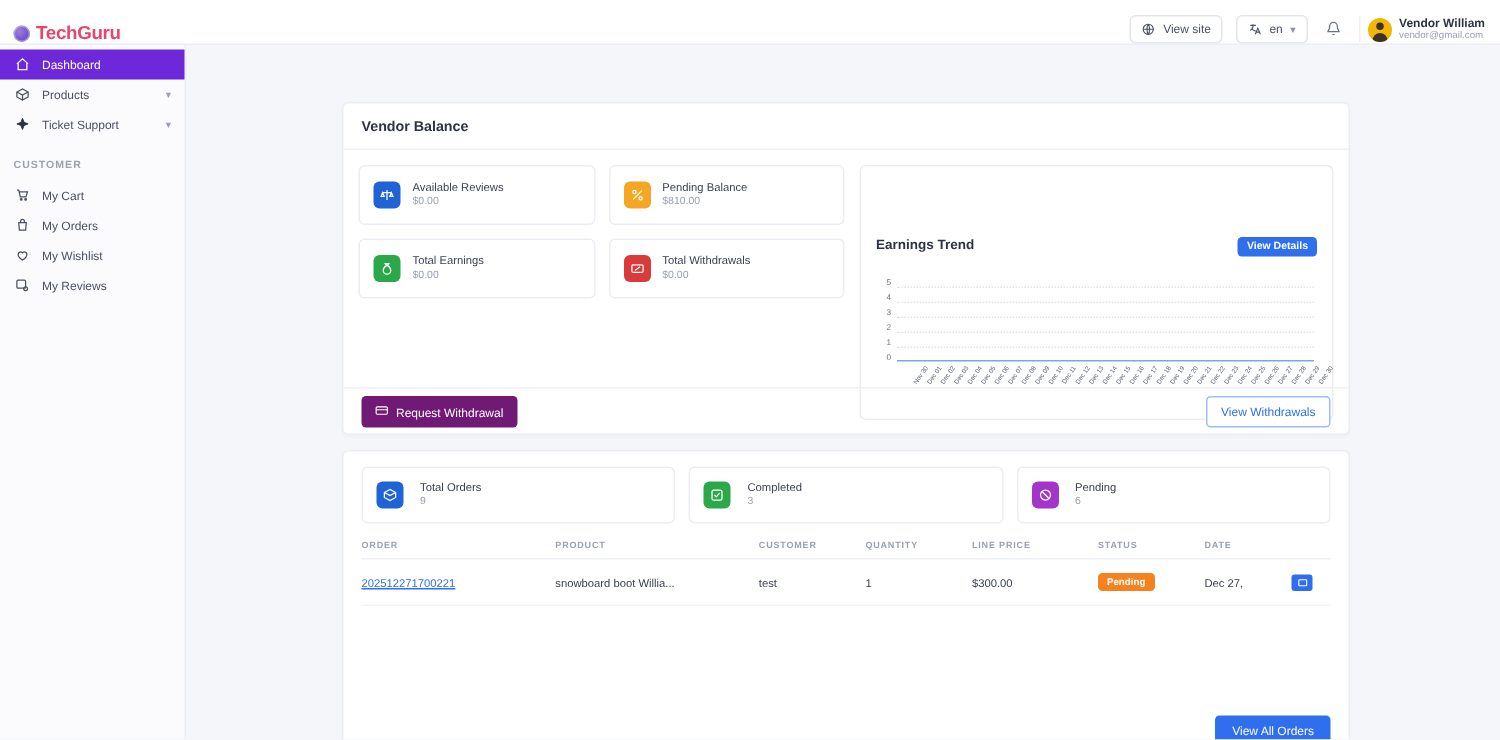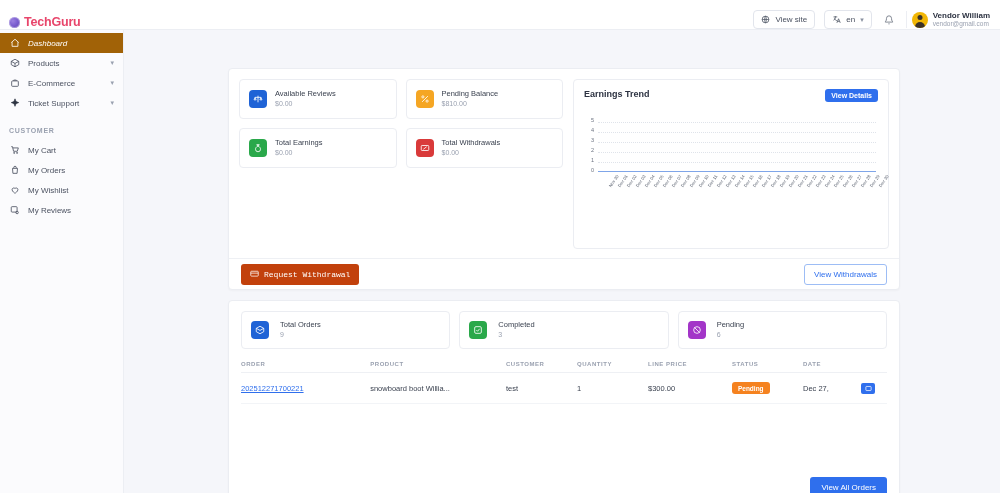--- a/index.html
+++ b/index.html
@@ -61,21 +61,21 @@
     position: absolute; top: 30px; left: 0; width: 124px; height: 463px;
     background: #fbfbfd; border-right: 1px solid #eceef3;
     padding-top: 3px;
   }
   .nav-item {
     display: flex; align-items: center; gap: 8px;
     height: 20px; padding: 0 9px; font-size: 8px; color: #4b5160;
     position: relative;
   }
   .nav-item .ico { width: 11px; height: 11px; display:flex; align-items:center; justify-content:center; flex:0 0 auto; }
-  .nav-item.active { background: #a16207; color: #fff; font-style: italic; }
+  .nav-item.active { background: #6d28d9; color: #fff; }
   .nav-item.active .ico svg { stroke: #fff; }
   .nav-item .nav-chev { margin-left: auto; font-size: 7px; color: #9aa1b0; }
   .nav-label { flex: 1 1 auto; }
   .section-head {
     font-size: 7px; letter-spacing: .7px; color: #9aa1b0;
     padding: 14px 9px 6px 9px; font-weight: 600;
   }
 
   
   .main {
@@ -105,21 +105,21 @@
   }
   .stat-ico svg { display: block; }
   .stat-txt { line-height: 1.35; min-width: 0; }
   .stat-label { font-size: 7.5px; color: #3b4250; font-weight: 500; white-space: nowrap; }
   .stat-value { font-size: 7px; color: #9aa1b0; }
 
   .vb-right {
     flex: 1 1 auto; border: 1px solid #ebedf2; border-radius: 4px; background: #fff;
     position: relative; padding: 9px 10px;
   }
-  .et-head { display: flex; align-items: flex-start; }
+  .et-head { display: flex; align-items: flex-start; margin-top: 38px; }
   .et-title { font-size: 9px; color: #2d3342; font-weight: 600; }
   .btn-view-details {
     margin-left: auto; background: #2f6fed; color: #fff; border: 0; border-radius: 3px;
     font-size: 7px; padding: 3px 6px; font-family: inherit; font-weight: 600;
   }
 
   .chart { position: relative; margin-top: 20px; height: 95px; }
   .chart-plot { position: absolute; left: 14px; right: 2px; top: 0; height: 50px; }
   .gridline { position: absolute; left: 0; right: 0; height: 0; border-top: 1px dotted #dfe3ea; }
   .axis-base { position: absolute; left: 0; right: 0; bottom: 0; height: 0; border-top: 1.2px solid #7fa5e8; }
@@ -130,23 +130,23 @@
     position: absolute; top: 0; font-size: 4.3px; color: #5b6270;
     transform: rotate(-55deg); transform-origin: right top; white-space: nowrap;
   }
 
   .vb-footer {
     position: absolute; left: 0; right: 0; bottom: 0; height: 31px;
     border-top: 1px solid #eef0f4; display: flex; align-items: center;
     padding: 0 12px;
   }
   .btn-green {
-    background: #c2410c; color: #fff; border: 0; border-radius: 3px;
-    font-size: 8px; padding: 5px 9px; display: flex; align-items: center; gap: 5px;
-    font-family: Liberation Mono, monospace; font-weight: 500;
+    background: #701a75; color: #fff; border: 0; border-radius: 3px;
+    font-size: 8px; padding: 5px 9px; display: flex; align-items: flex-end; gap: 5px;
+    font-family: Liberation Sans, sans-serif; font-weight: 500;
   }
   .btn-outline {
     margin-left: auto; background: #fff; color: #2f6fed; border: 1px solid #9dbdf5;
     border-radius: 3px; font-size: 8px; padding: 5px 9px; font-family: inherit;
   }
 
   
   .recent-orders { position: absolute; left: 104px; top: 270px; width: 672px; height: 205px; }
   .ro-body { padding: 10px 12px 0 12px; }
   .ro-stats { display: flex; gap: 9px; }
@@ -247,30 +247,20 @@
         <svg width="10" height="10" viewBox="0 0 24 24" fill="none" stroke="#4b5160" stroke-width="2">
           <path d="M21 8l-9-5-9 5v8l9 5 9-5z"></path>
             <path d="M3 8l9 5 9-5M12 13v8"></path>
         </svg>
       </span>
       <span class="nav-label">Products</span>
       <span class="nav-chev">▾</span>
     </div>
     <div class="nav-item">
       <span class="ico">
-        <svg width="10" height="10" viewBox="0 0 24 24" fill="none" stroke="#4b5160" stroke-width="2">
-          <rect x="4" y="7" width="16" height="13" rx="2"></rect>
-            <path d="M9 7V5h6v2"></path>
-        </svg>
-      </span>
-      <span class="nav-label">E-Commerce</span>
-      <span class="nav-chev">▾</span>
-    </div>
-    <div class="nav-item">
-      <span class="ico">
         <svg width="10" height="10" viewBox="0 0 24 24" fill="#2d3342" stroke="#2d3342" stroke-width="1.5">
           <path d="M12 2l2.5 6.5L21 11l-6.5 2.5L12 20l-2.5-6.5L3 11l6.5-2.5z"></path>
         </svg>
       </span>
       <span class="nav-label">Ticket Support</span>
       <span class="nav-chev">▾</span>
     </div>
 
     <div class="section-head">CUSTOMER</div>
 
@@ -308,20 +298,21 @@
             <circle cx="17" cy="18" r="3"></circle>
         </svg>
       </span>
       <span class="nav-label">My Reviews</span>
     </div>
   </div>
 
   <div class="main">
 
     <div class="card vendor-balance">
+      <div class="card-head">Vendor Balance</div>
       <div class="vb-body">
         <div class="vb-left">
           <div class="vb-row">
             <div class="stat">
               <div class="stat-ico" style="background:#1f63d6">
                 <svg width="10" height="10" viewBox="0 0 24 24" fill="none" stroke="#fff" stroke-width="2">
                   <path d="M12 4v16M5 8h14M5 8l-2.5 6h5zM19 8l-2.5 6h5z"></path>
                 </svg>
               </div>
               <div class="stat-txt">

